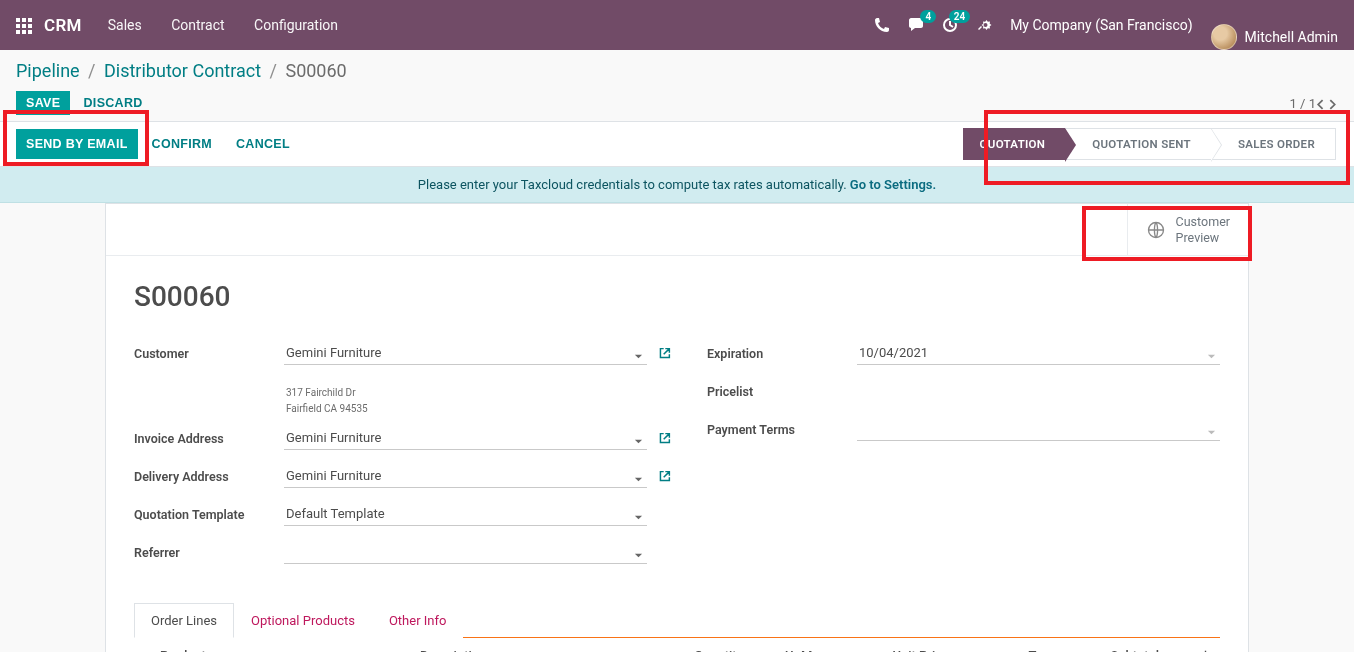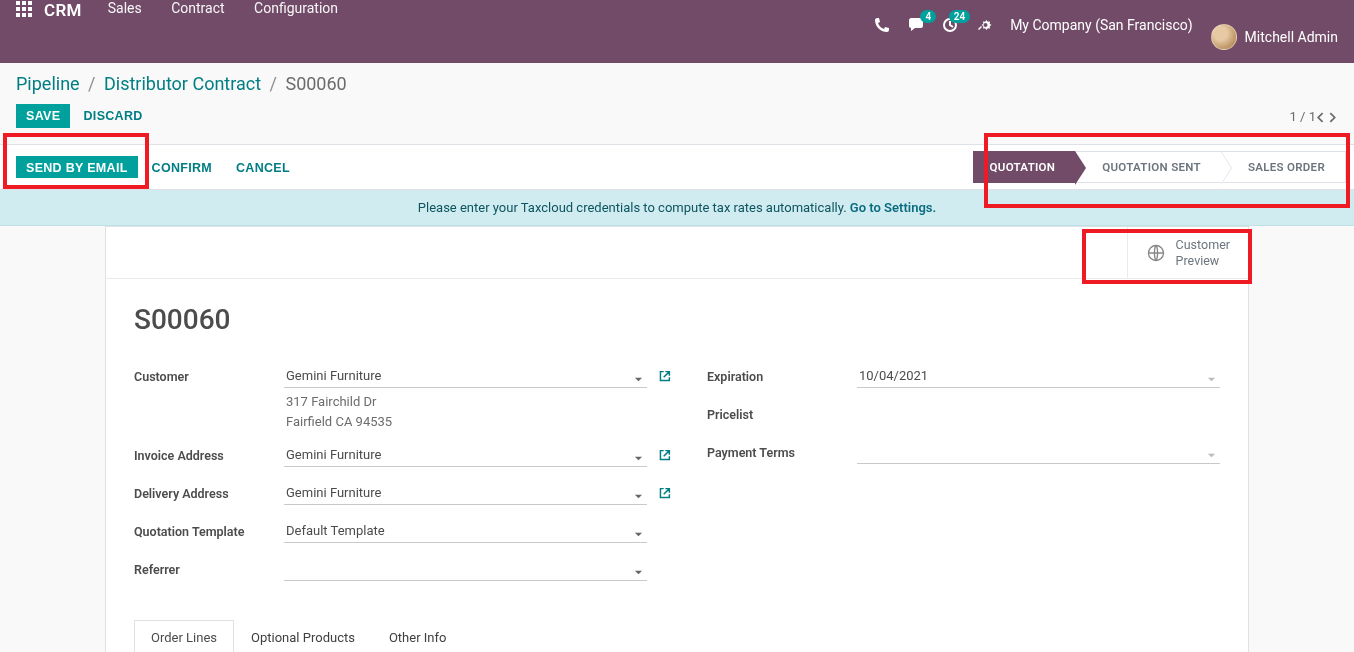--- a/index.html
+++ b/index.html
@@ -9,52 +9,52 @@
   color: #4c4c4c;
   background: #f9f9f9;
   width: 1354px;
 }
 
 
 .topnav {
   background: #714B67;
   color: #fff;
   display: flex;
-  align-items: flex-start;
-  height: 63px;
+  align-items: center;
+  height: 50px;
   padding: 0 16px;
   font-size: 14px;
 }
 .topnav .apps-icon { width: 16px; height: 16px; display:inline-block; margin-right: 12px; }
 .topnav .brand { font-weight: 600; font-size: 17px; margin-right: 26px; letter-spacing:.3px; }
 .topnav .menu a { color: #fff; text-decoration: none; margin-right: 26px; opacity: .95; cursor:pointer;}
 .topnav .spacer { flex: 1; }
 .topnav .right { display: flex; align-items: center; gap: 18px; }
 .topnav .right .icon { width: 16px; height: 16px; position: relative; display:inline-flex; align-items:center;}
 .badge { position:absolute; top:-7px; right:-12px; background:#00A09D; color:#fff; border-radius: 9px; font-size:10px; padding:1px 5px; font-weight:600;}
 .avatar { width:26px; height:26px; border-radius:50%; background:radial-gradient(circle at 35% 35%, #e7caa4 30%, #b58957 80%); display:inline-block; margin-right:8px; border:1px solid rgba(255,255,255,.4);}
 .user { display:flex; align-items:center;margin-top:24px; }
 
 
 .control-panel { padding: 10px 16px 0; background:#f9f9f9; }
 .breadcrumb { font-size: 18px; color: #6b6b6b; margin-bottom: 10px; }
 .breadcrumb a { color: #017e84; text-decoration: none; cursor:pointer; }
 .breadcrumb .sep { margin: 0 4px; color:#8f8f8f;}
-.cp-row { display:flex; align-items:center; justify-content:space-between; margin-bottom:16px;}
+.cp-row { display:flex; align-items:center; justify-content:space-between; margin-bottom:6px;}
 .btn { border: none; padding: 5px 10px; font-size: 12.5px; font-weight: 600; letter-spacing:.3px; cursor: pointer; }
 .btn-primary { background:#00A09D; color:#fff; }
 .btn-link { background:transparent; color:#017e84; }
 .pager { display:flex; align-items:center; gap:0; color:#6b6b6b; font-size:13px;}
 .pager svg{width:11px; height:11px;}
 
 
 .statusbar-wrap { border:1px solid #dee2e6; border-left:none; border-right:none; background:#fff; display:flex; align-items:center; justify-content:space-between; height:46px; padding-left:0; }
 .statusbar-left { display:flex; align-items:center; gap:4px;}
-.statusbar-left .btn { height:22px; }
-.statusbar-right { display:flex; align-items:center; padding-right:8px; height:100%;}
+.statusbar-left .btn { height:30px; }
+.statusbar-right { display:flex; align-items:center; padding-right:18px; height:100%;}
 .stage { position:relative; height:32px; display:flex; align-items:center; padding:0 20px 0 26px; border:1px solid #dee2e6; margin-left:-1px; background:#fff; color:#6c757d; font-size:11.5px; font-weight:600; letter-spacing:.3px; cursor:pointer;}
 .stage.first{padding-left:16px;}
 .stage.active { background:#714B67; color:#fff; border-color:#714B67;}
 .stage .arrow { position:absolute; right:-10px; top:0; width:0;height:0;border-top:16px solid transparent;border-bottom:16px solid transparent;border-left:10px solid #fff; z-index:2;}
 .stage .arrow-border{position:absolute; right:-11px; top:-1px;width:0;height:0;border-top:17px solid transparent;border-bottom:17px solid transparent;border-left:11px solid #dee2e6; z-index:1;}
 .stage.active .arrow{border-left-color:#714B67;}
 .stage.active .arrow-border{border-left-color:#714B67;}
 
 
 .hl { position:absolute; border:4px solid #EE1B24; pointer-events:none; z-index:50; }
@@ -73,25 +73,25 @@
 .record-title { font-size:28px; color:#4c4c4c; font-weight:500; margin-bottom:28px; }
 
 .form-grid { display:flex; gap:60px; margin-bottom:24px;}
 .col { flex:1; }
 .frow { display:flex; align-items:flex-start; margin-bottom:10px; min-height:28px;}
 .frow .lbl { width:150px; color:#4c4c4c; font-weight:600; font-size:12.5px; padding-top:5px;}
 .frow .val { flex:1; position:relative; }
 .m2o { border-bottom:1px solid #c9c9c9; padding:4px 22px 4px 2px; position:relative; font-size:13px; color:#4c4c4c; min-height:24px; cursor:text;}
 .m2o .caret { position:absolute; right:4px; top:7px; }
 .ext-link { position:absolute; right:-24px; top:4px; color:#017e84; cursor:pointer;}
-.addr-block { font-size:13px; color:#6c6c6c; line-height:1.55; padding-left:2px; margin-top:4px;}
+.addr-block { font-size:10px; color:#6c6c6c; line-height:1.55; padding-left:2px; margin-top:20px;}
 
 
 .tabs { display:flex; border-bottom:1px solid #f97316; margin-top:14px;}
-.tab { padding:9px 16px; border:1px solid transparent; border-bottom:none; color:#404040; font-size:13px; cursor:pointer; position:relative; top:1px; background:#fff;}
+.tab { padding:9px 16px; border:1px solid transparent; border-bottom:none; color:#be185d; font-size:13px; cursor:pointer; position:relative; top:1px; background:#fff;}
 .tab.active { border-color:#dee2e6; border-bottom:1px solid #fff; color:#4c4c4c;}
 .order-table { width:100%; border-collapse:collapse; font-size:13px;}
 .order-table th { text-align:left; font-weight:500; color:#4c4c4c; padding:10px 8px; border-bottom:1px solid #e9ecef;}
 .order-table th.r, .order-table td.r{ text-align:right;}
 .drag-handle{width:18px;color:#adb5bd;text-align:center;}
 .kebab{width:18px;color:#6c757d;text-align:center;cursor:pointer;}
 .caret-svg{width:9px;height:9px;}
 svg{display:inline-block;vertical-align:middle;}
 </style>
 </head>

